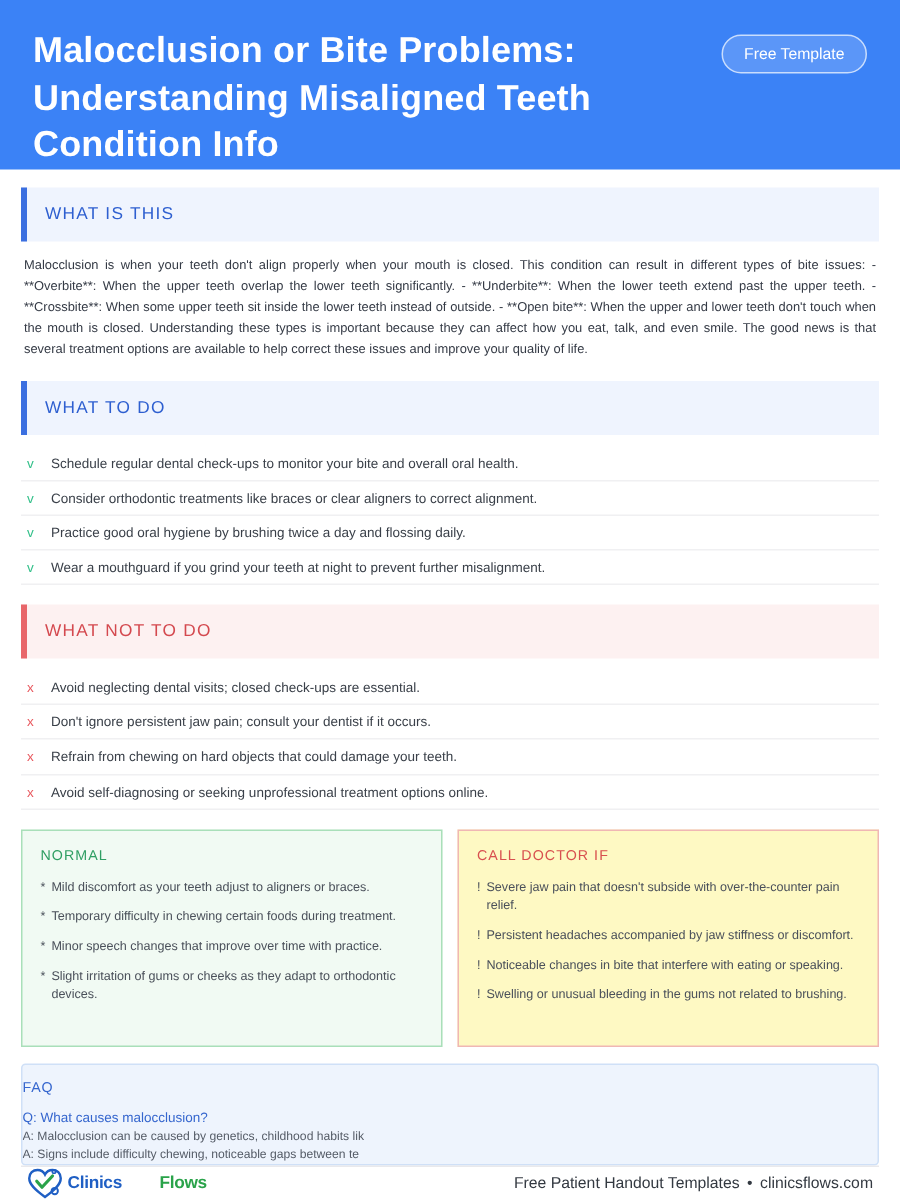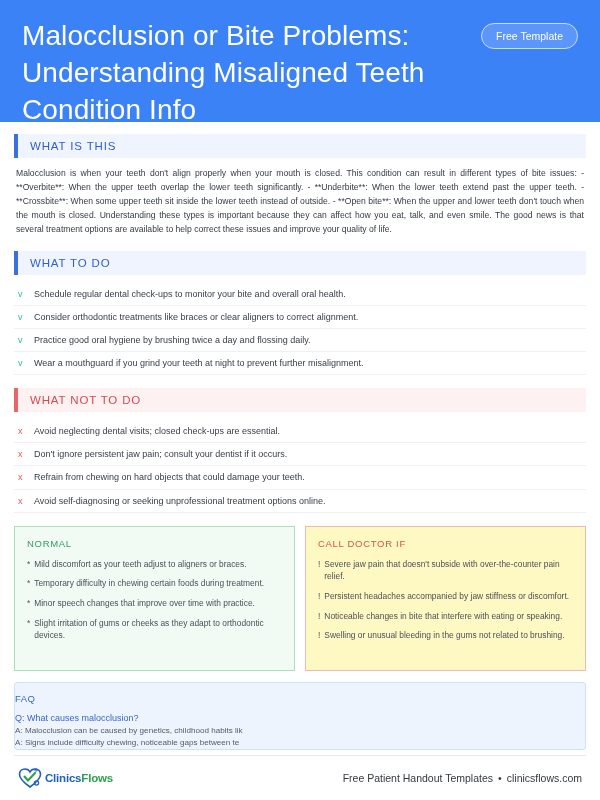--- a/index.html
+++ b/index.html
@@ -15,23 +15,23 @@
   .header {
     background: #3b82f6;
     height: 122px;
     padding: 18px 22px 0 22px;
     display: flex;
     align-items: flex-start;
     justify-content: space-between;
   }
   .header-title {
     color: #ffffff;
-    font-size: 28px;
+    font-size: 24px;
     line-height: 1.32;
-    font-weight: 400;
+    font-weight: 700;
     letter-spacing: .1px;
     max-width: 420px;
   }
   .pill {
     flex: none;
     margin-top: 5px;
     border: 1px solid #c9ddfd;
     background: #5b96f8;
     color: #ffffff;
     font-size: 10.5px;
@@ -39,21 +39,21 @@
     padding: 6px 14px;
     white-space: nowrap;
   }
 
   
   .body { flex: 1; padding: 12px 14px 0 14px; }
 
   .section-band {
     display: flex;
     align-items: center;
-    height: 24px;
+    height: 36px;
     margin-bottom: 8px;
   }
   .band-blue { background: #eff4fe; }
   .band-red  { background: #fdf1f1; }
   .stripe { width: 4px; align-self: stretch; flex: none; }
   .stripe-blue { background: #3b6fe0; }
   .stripe-red  { background: #e8666a; }
   .band-label {
     font-size: 11.5px;
     letter-spacing: .85px;
@@ -143,21 +143,21 @@
     margin: 0 14px;
     display: flex;
     align-items: center;
     justify-content: space-between;
     padding: 0 4px;
   }
   .logo { display: flex; align-items: center; gap: 3px; }
   .logo-mark { width: 24px; height: 22px; flex: none; }
   .logo-text { font-size: 11.5px; font-weight: bold; letter-spacing: -.2px; }
   .logo-a { color: #1f5fc4; }
-  .logo-b { color: #2aa34a; }
+  .logo-b { color: #2aa34a; padding-left: 25px; }
   .footer-right { font-size: 10.5px; color: #333941; }
   .footer-dot { margin: 0 5px; }
 </style>
 </head>
 <body>
 
 <div class="page">
 
   <div class="header">
     <div class="header-title">Malocclusion or Bite Problems: Understanding Misaligned Teeth Condition Info</div>

